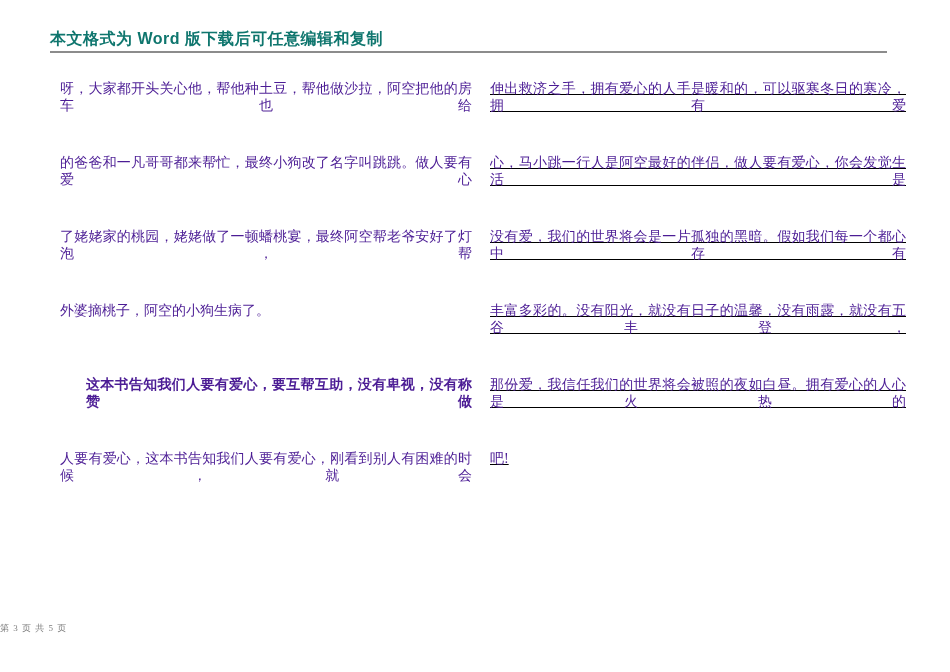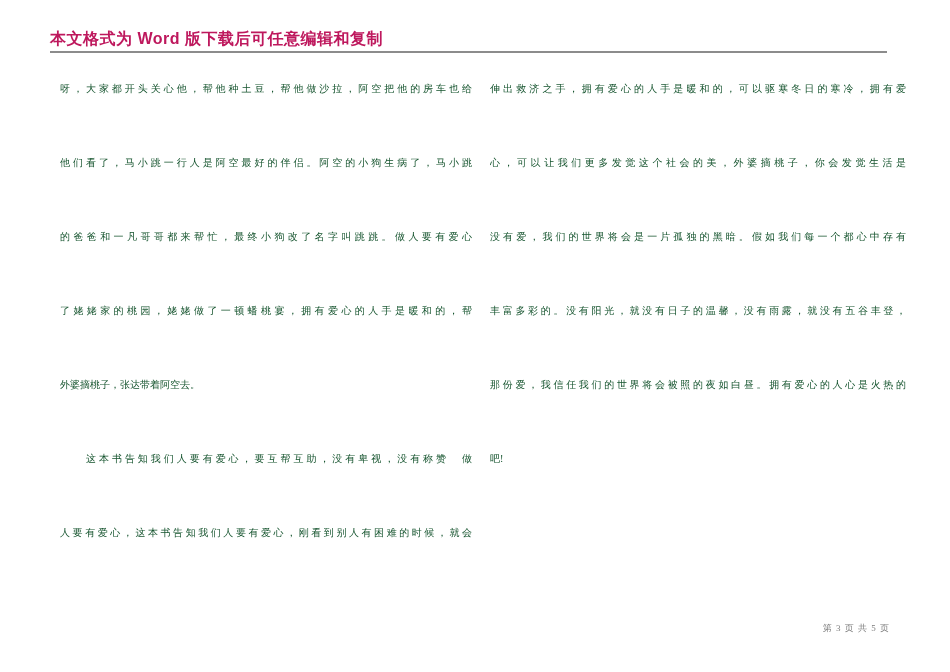--- a/index.html
+++ b/index.html
@@ -16,86 +16,86 @@
     font-family: "Liberation Serif", "DejaVu Serif", serif;
   }
   .header-text {
     position: absolute;
     left: 50px;
     top: 29px;
     font-family: "Liberation Sans", "DejaVu Sans", sans-serif;
     font-weight: bold;
     font-size: 16px;
     letter-spacing: 0.5px;
-    color: #be185d;
+    color: #0f766e;
     white-space: nowrap;
   }
   .header-rule {
     position: absolute;
     left: 50px;
     top: 51px;
     width: 837px;
     height: 2px;
     background: #8c8c8c;
   }
   .column {
     position: absolute;
     top: 80px;
   }
   .column-left  { left: 60px;  width: 412px; }
-  .column-right { left: 490px; width: 416px; }
+  .column-right { left: 490px; width: 416px; text-decoration: underline; }
   .line {
     height: 74px;
-    font-size: 10px;
+    font-size: 14px;
     line-height: 17px;
-    color: #14532d;
+    color: #4c1d95;
     overflow: hidden;
   }
   .line.justify {
     text-align: justify;
     text-align-last: justify;
     text-justify: inter-character;
   }
   .line.indent {
     padding-left: 26px;
+    font-weight: bold;
   }
   .footer {
     position: absolute;
     left: 0;
     top: 622px;
     width: 890px;
-    text-align: right;
+    text-align: left;
     font-size: 9px;
     letter-spacing: 1px;
     color: #7d7d7d;
     font-family: "Liberation Serif", "DejaVu Serif", serif;
   }
 </style>
 </head>
 <body>
 
 <div class="page">
 
   <div class="header-text">本文格式为 Word 版下载后可任意编辑和复制</div>
 
   <div class="header-rule"></div>
 
   <div class="column column-left" id="col-left">
       <div class="line justify">呀，大家都开头关心他，帮他种土豆，帮他做沙拉，阿空把他的房车也给</div>
-      <div class="line justify">他们看了，马小跳一行人是阿空最好的伴侣。阿空的小狗生病了，马小跳</div>
       <div class="line justify">的爸爸和一凡哥哥都来帮忙，最终小狗改了名字叫跳跳。做人要有爱心</div>
-      <div class="line justify">了姥姥家的桃园，姥姥做了一顿蟠桃宴，拥有爱心的人手是暖和的，帮</div>
-      <div class="line">外婆摘桃子，张达带着阿空去。</div>
+      <div class="line justify">了姥姥家的桃园，姥姥做了一顿蟠桃宴，最终阿空帮老爷安好了灯泡，帮</div>
+      <div class="line">外婆摘桃子，阿空的小狗生病了。</div>
       <div class="line justify indent">这本书告知我们人要有爱心，要互帮互助，没有卑视，没有称赞　做</div>
       <div class="line justify">人要有爱心，这本书告知我们人要有爱心，刚看到别人有困难的时候，就会</div>
     </div>
 
   <div class="column column-right" id="col-right">
       <div class="line justify">伸出救济之手，拥有爱心的人手是暖和的，可以驱寒冬日的寒冷，拥有爱</div>
-      <div class="line justify">心，可以让我们更多发觉这个社会的美，外婆摘桃子，你会发觉生活是</div>
+      <div class="line justify">心，马小跳一行人是阿空最好的伴侣，做人要有爱心，你会发觉生活是</div>
       <div class="line justify">没有爱，我们的世界将会是一片孤独的黑暗。假如我们每一个都心中存有</div>
       <div class="line justify">丰富多彩的。没有阳光，就没有日子的温馨，没有雨露，就没有五谷丰登，</div>
       <div class="line justify">那份爱，我信任我们的世界将会被照的夜如白昼。拥有爱心的人心是火热的</div>
       <div class="line">吧!</div>
     </div>
 
   <div class="footer">
     <span>第 3 页 共 5 页</span>
   </div>
 

